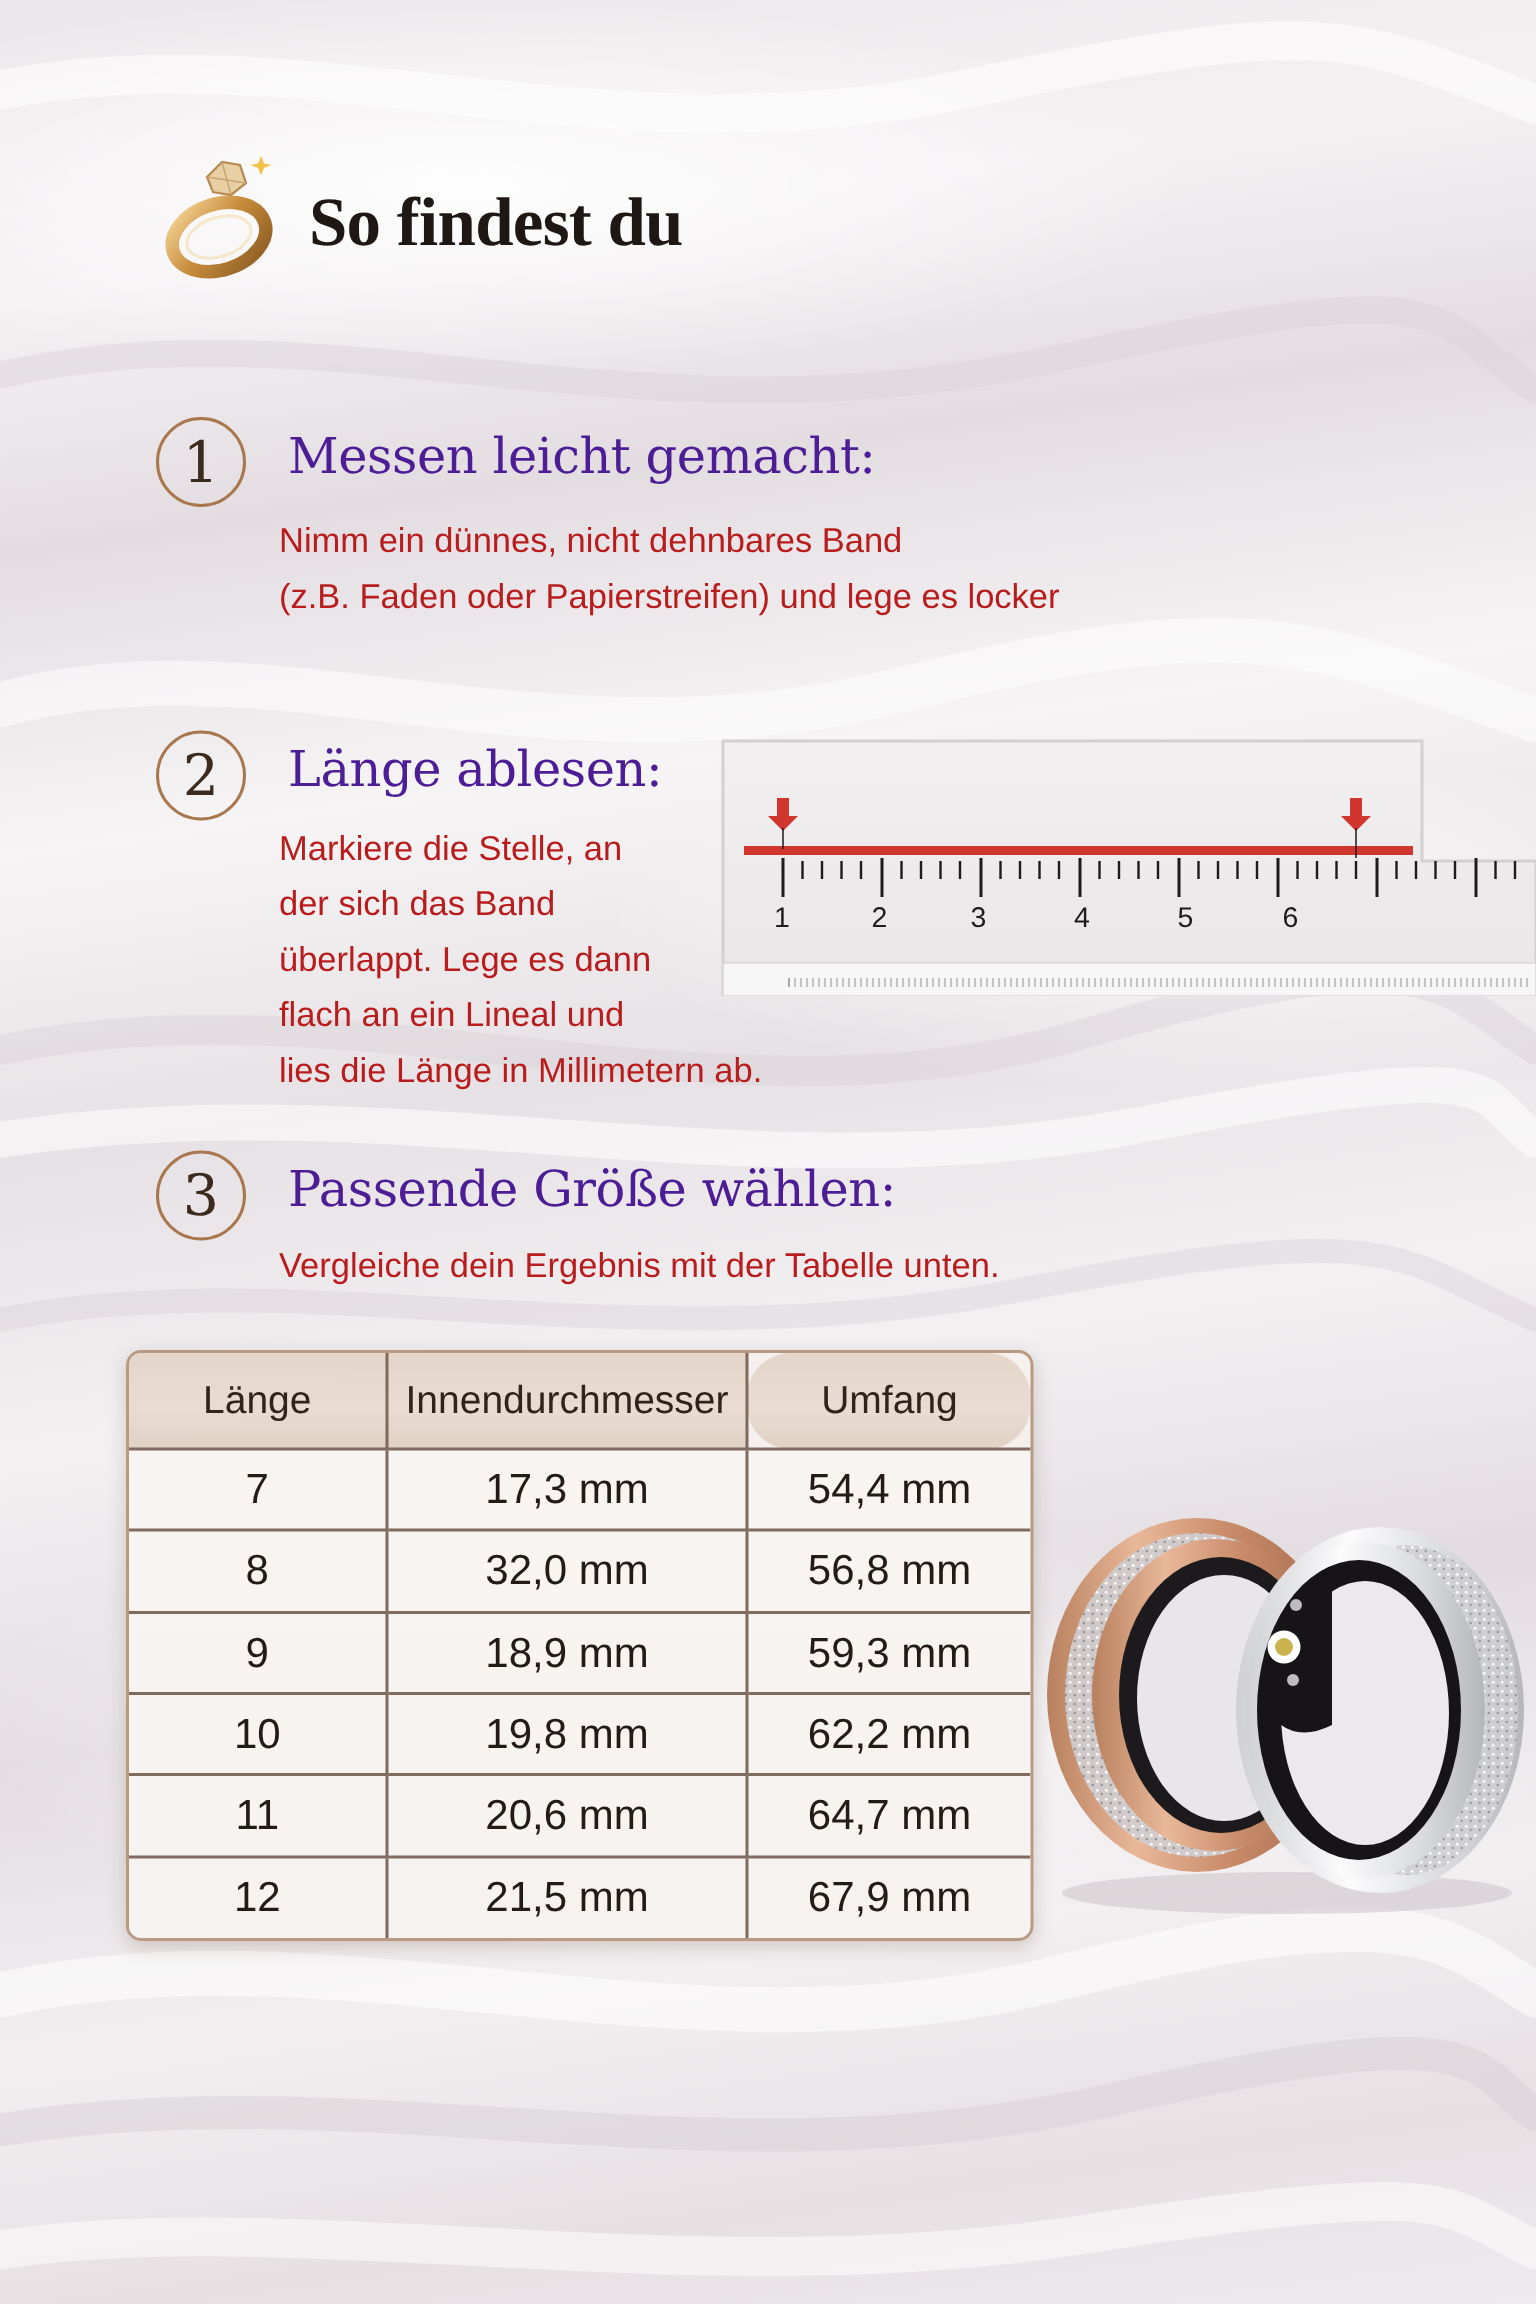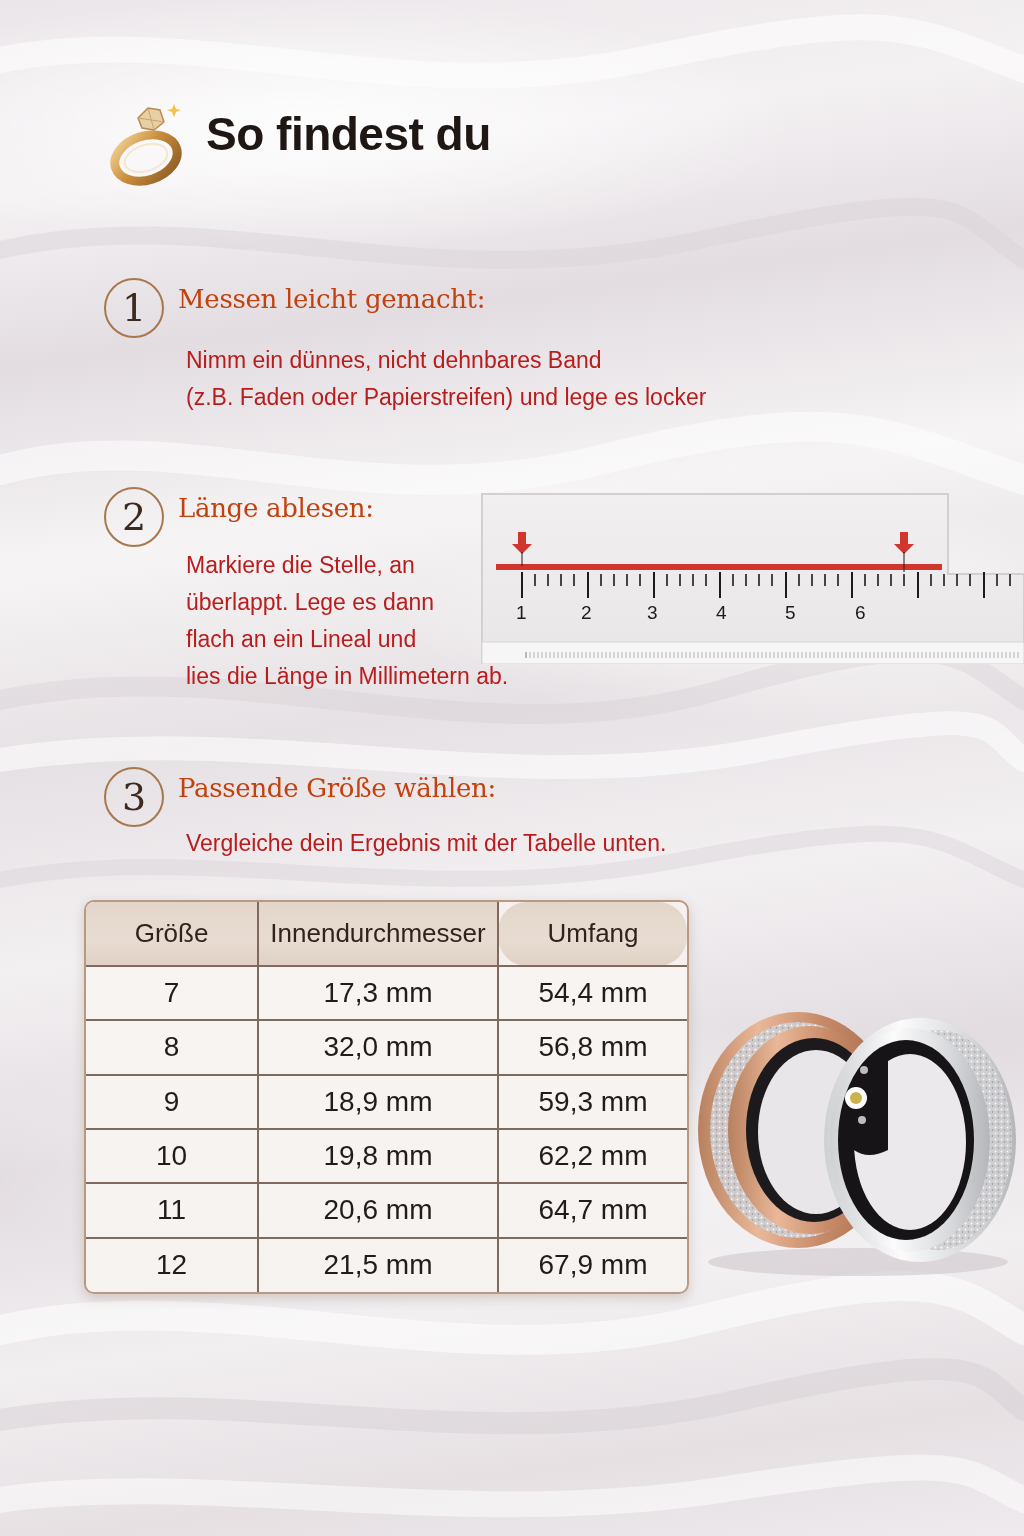--- a/index.html
+++ b/index.html
@@ -14,39 +14,39 @@
       radial-gradient(ellipse 800px 200px at 50% 75%, rgba(255,255,255,0.7), rgba(255,255,255,0) 70%),
       linear-gradient(172deg, #ebe6e9 0%, #f4f1f3 12%, #e3dde1 22%, #f6f4f5 34%, #e6e1e4 46%, #f3f0f2 58%, #e2dce0 70%, #f2eff1 82%, #e6e0e3 92%, #eeeaed 100%);
   }
   
   .silk { position: absolute; inset: 0; pointer-events: none; }
   .silk svg { width: 100%; height: 100%; }
 
   .title-wrap { position: absolute; left: 108px; top: 100px; display: flex; align-items: flex-start; }
   .ring-icon { width: 82px; height: 90px; margin-top: 0px; }
   .title {
-    position: absolute; left: 98px; top: 2px;
-    font-family: Liberation Sans, sans-serif;
+    position: absolute; left: 98px; top: 16px;
+    font-family: Liberation Serif, serif;
     font-size: 46px; line-height: 64px; color: #1e1714; letter-spacing: -0.5px;
     white-space: nowrap;
   }
 
   .step { position: absolute; left: 104px; }
   .step-num {
     position: absolute; left: 0; top: 0;
     width: 60px; height: 60px; border-radius: 50%;
     border: 2px solid #a8774d;
     display: flex; align-items: center; justify-content: center;
     font-family: "DejaVu Serif", "Liberation Serif", serif;
     font-size: 38px; color: #3d2a1f;
   }
   .step-title {
-    position: absolute; left: 74px; top: 6px;
+    position: absolute; left: 88px; top: 6px;
     font-family: "DejaVu Serif", "Liberation Serif", serif;
-    font-size: 26px; color: #c2410c; white-space: nowrap; letter-spacing: -0.3px;
+    font-size: 33px; color: #4c1d95; white-space: nowrap; letter-spacing: -0.3px;
   }
   .step-body {
     position: absolute; left: 82px;
     font-size: 23px; line-height: 37px; color: #b91c1c;
   }
   .step-body div { white-space: nowrap; }
 
   
   .ruler {
     position: absolute; left: 478px; top: 492px; width: 546px; height: 172px;
@@ -129,20 +129,21 @@
     <div>Nimm ein dünnes, nicht dehnbares Band</div>
     <div>(z.B. Faden oder Papierstreifen) und lege es locker</div>
   </div>
 </div>
 
 <div class="step" style="top:487px;">
   <div class="step-num">2</div>
   <div class="step-title">Länge ablesen:</div>
   <div class="step-body" style="top:60px;">
     <div>Markiere die Stelle, an</div>
+    <div>der sich das Band</div>
     <div>überlappt. Lege es dann</div>
     <div>flach an ein Lineal und</div>
     <div>lies die Länge in Millimetern ab.</div>
   </div>
 </div>
 
 <div class="ruler">
   <svg class="ruler-body" viewBox="0 0 546 172">
     <defs>
       <linearGradient id="rulerFace" x1="0" y1="0" x2="0" y2="1">
@@ -200,21 +201,21 @@
   <div class="step-title">Passende Größe wählen:</div>
   <div class="step-body" style="top:58px;">
     <div>Vergleiche dein Ergebnis mit der Tabelle unten.</div>
   </div>
 </div>
 
 <div class="size-table">
   <table>
     <thead>
       <tr>
-        <th class="col1">Größe</th>
+        <th class="col1">Länge</th>
         <th class="col2">Innendurchmesser</th>
         <th class="col3">Umfang</th>
       </tr>
     </thead>
     <tbody>
       <tr>
         <td>7</td>
         <td>17,3 mm</td>
         <td>54,4 mm</td>
       </tr>

